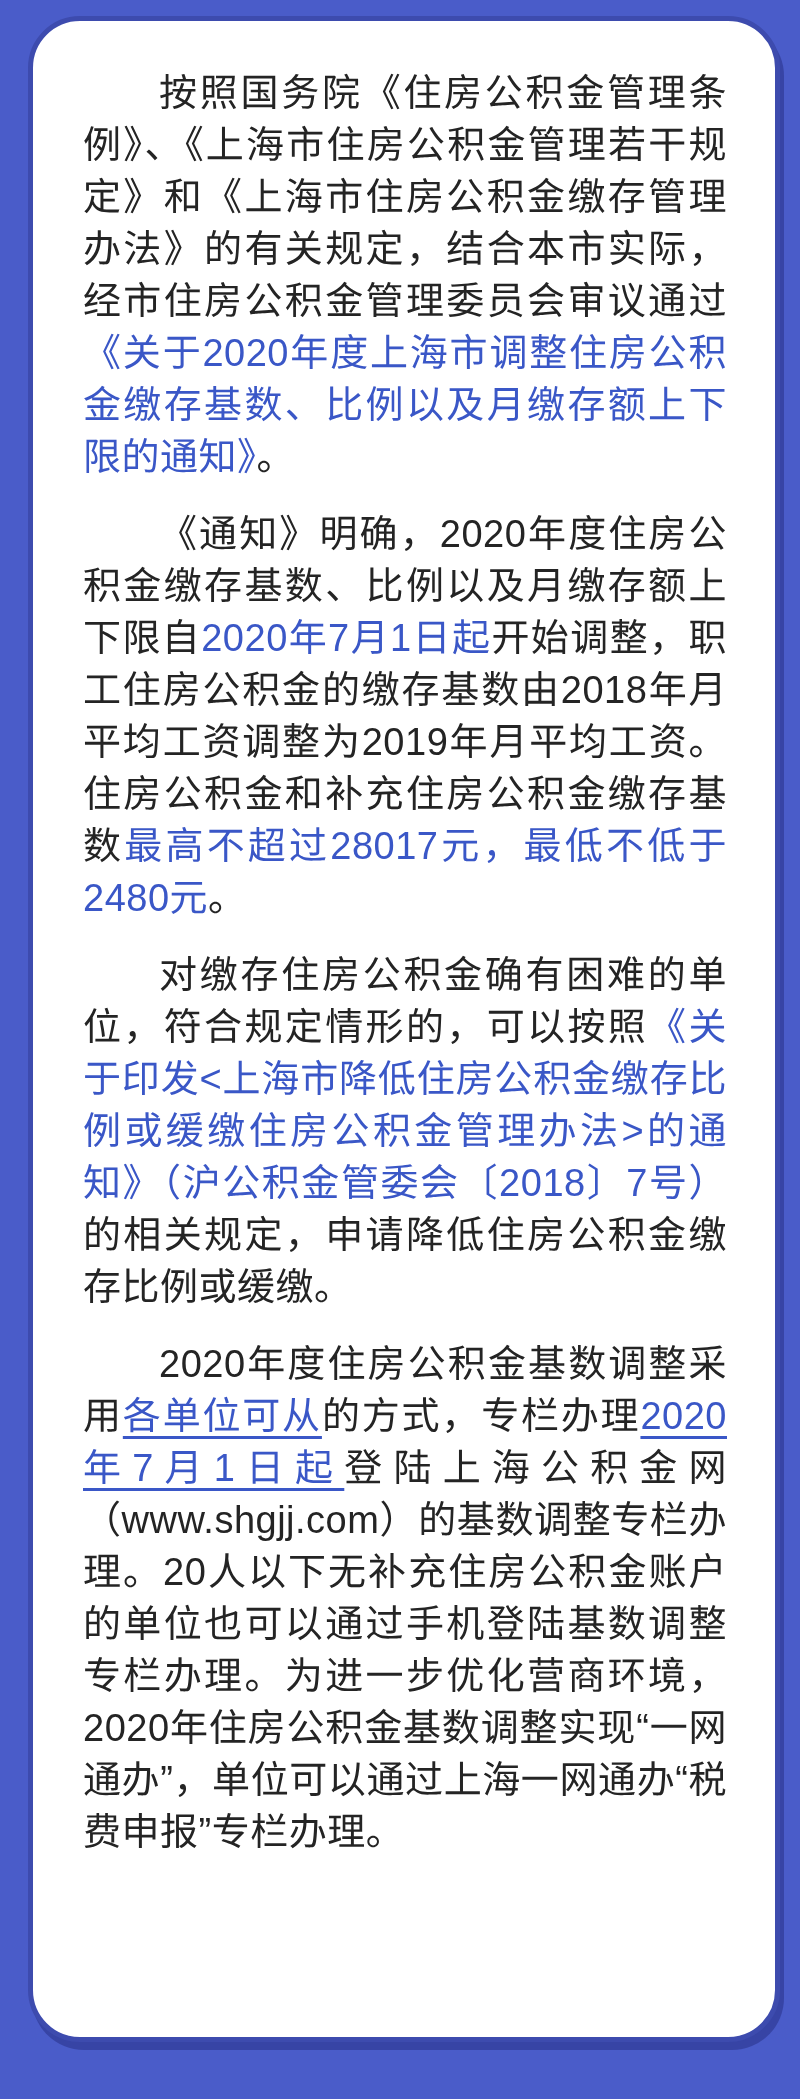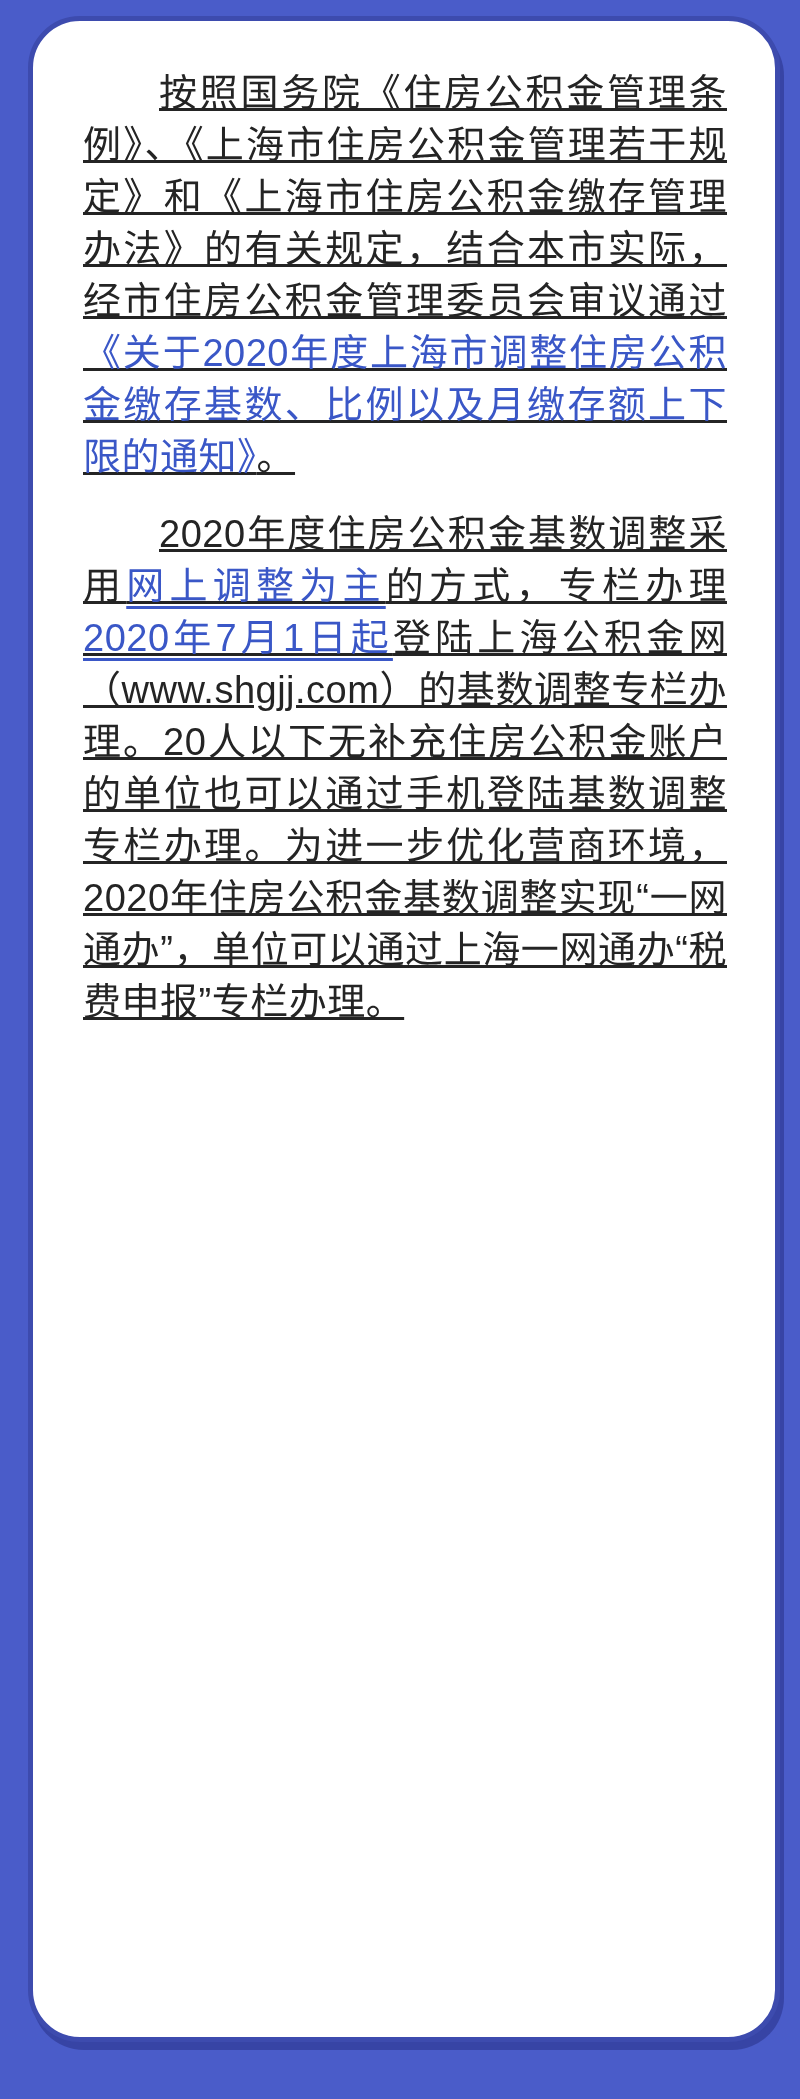--- a/index.html
+++ b/index.html
@@ -33,33 +33,34 @@
   .article{
     color:var(--ink);
     font-size:38px;
     line-height:52px;
     text-align:justify;
     letter-spacing:0.5px;
   }
   .article p{
     text-indent:2em;
     margin-bottom:25px;
-    text-decoration:underline;
   }
   .article p:last-child{margin-bottom:0;}
   .em{color:var(--accent);}
   .link{
     color:var(--accent);
     text-decoration:underline;
     text-decoration-thickness:3px;
     text-underline-offset:7px;
     cursor:pointer;
   }
 </style>
 </head>
 <body>
 
 <main class="card">
   <article class="article">
       <p><span>按照国务院《住房公积金管理条例》、《上海市住房公积金管理若干规定》和《上海市住房公积金缴存管理办法》的有关规定，结合本市实际，经市住房公积金管理委员会审议通过</span><span class="em">《关于2020年度上海市调整住房公积金缴存基数、比例以及月缴存额上下限的通知》</span><span>。</span></p>
-      <p><span>2020年度住房公积金基数调整采用</span><span class="link">网上调整为主</span><span>的方式，专栏办理</span><span class="link">2020年7月1日起</span><span>登陆上海公积金网（www.shgjj.com）的基数调整专栏办理。20人以下无补充住房公积金账户的单位也可以通过手机登陆基数调整专栏办理。为进一步优化营商环境，2020年住房公积金基数调整实现“一网通办”，单位可以通过上海一网通办“税费申报”专栏办理。</span></p>
+      <p><span>《通知》明确，2020年度住房公积金缴存基数、比例以及月缴存额上下限自</span><span class="em">2020年7月1日起</span><span>开始调整，职工住房公积金的缴存基数由2018年月平均工资调整为2019年月平均工资。住房公积金和补充住房公积金缴存基数</span><span class="em">最高不超过28017元，最低不低于2480元</span><span>。</span></p>
+      <p><span>对缴存住房公积金确有困难的单位，符合规定情形的，可以按照</span><span class="em">《关于印发&lt;上海市降低住房公积金缴存比例或缓缴住房公积金管理办法&gt;的通知》（沪公积金管委会〔2018〕7号）</span><span>的相关规定，申请降低住房公积金缴存比例或缓缴。</span></p>
+      <p><span>2020年度住房公积金基数调整采用</span><span class="link">各单位可从</span><span>的方式，专栏办理</span><span class="link">2020年7月1日起</span><span>登陆上海公积金网（www.shgjj.com）的基数调整专栏办理。20人以下无补充住房公积金账户的单位也可以通过手机登陆基数调整专栏办理。为进一步优化营商环境，2020年住房公积金基数调整实现“一网通办”，单位可以通过上海一网通办“税费申报”专栏办理。</span></p>
     </article>
 </main>
 
 </body></html>

